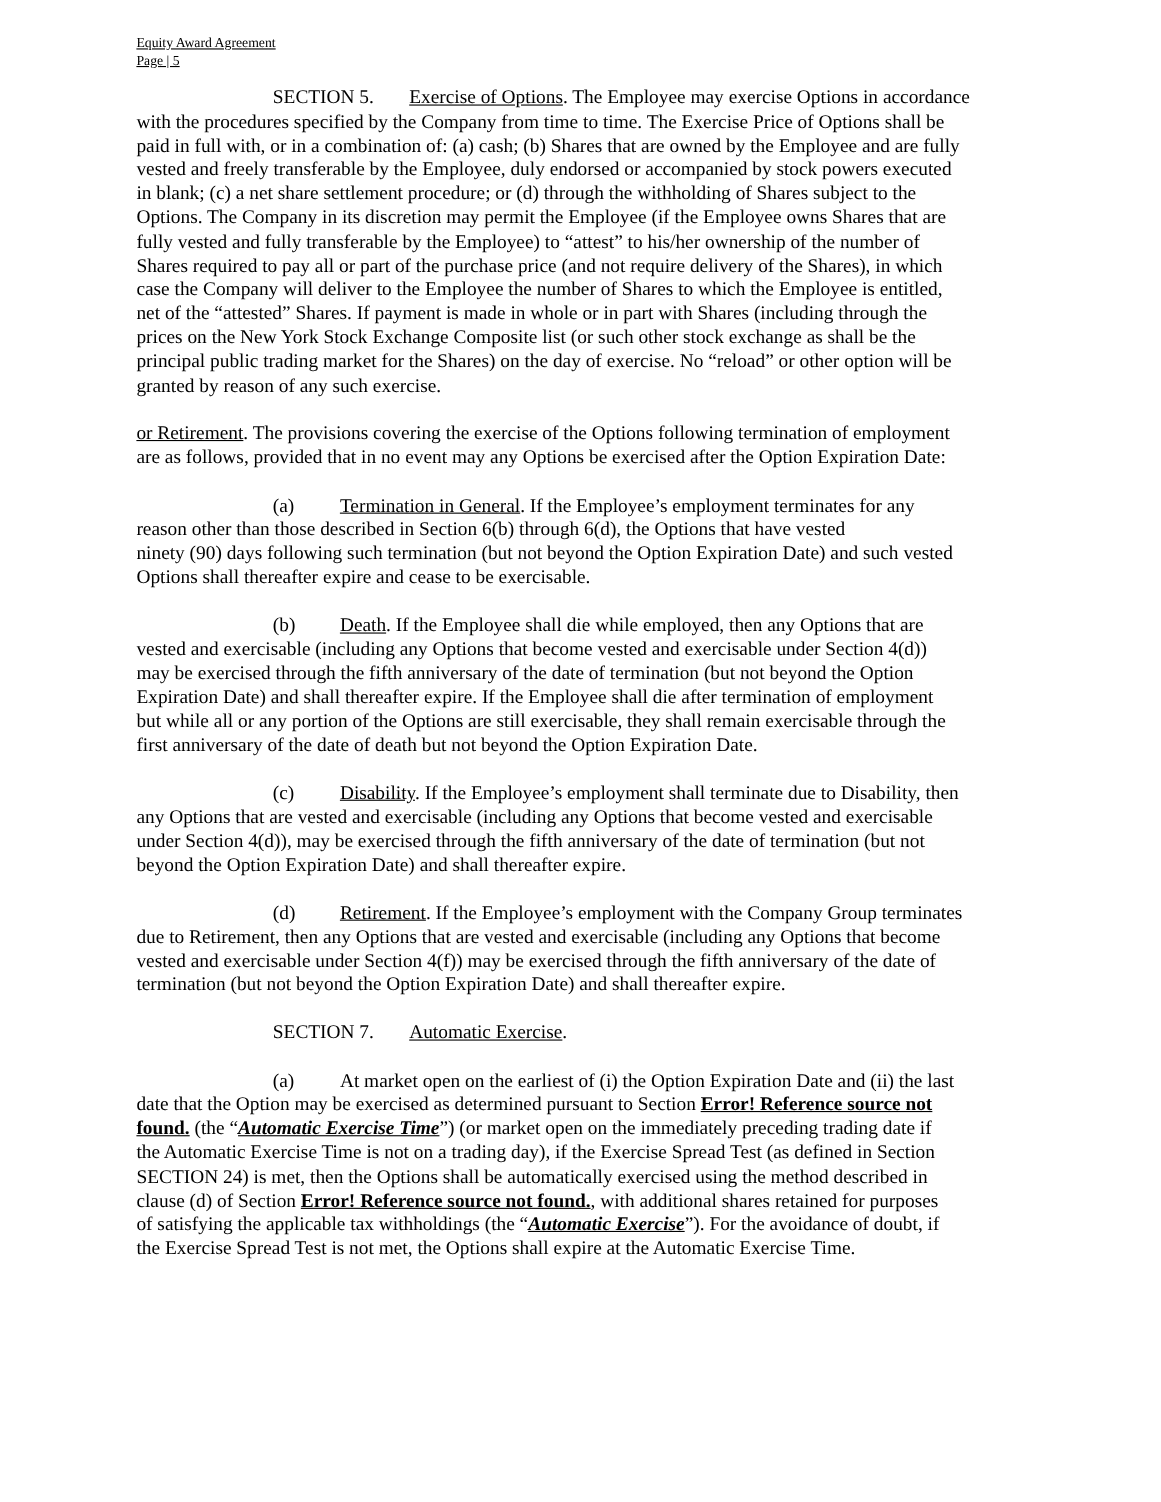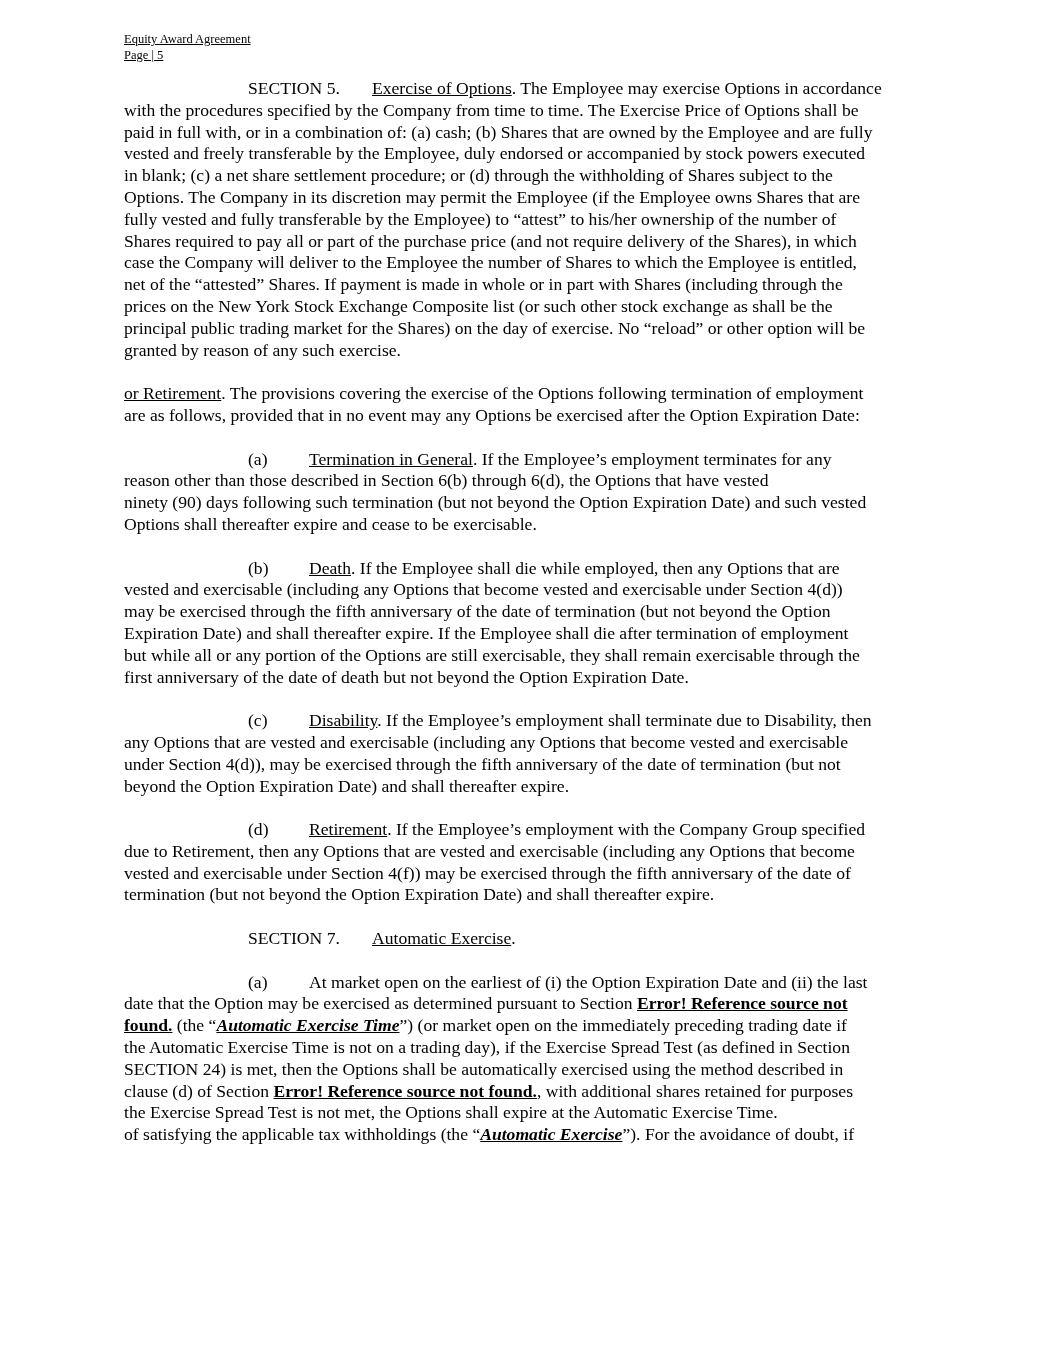--- a/index.html
+++ b/index.html
@@ -91,34 +91,34 @@
   </div>
 
   <div class="para">
     <span class="line"><span class="ind1"></span><span class="num">(c)</span><span class="u">Disability</span><span>.  If the Employee’s employment shall terminate due to Disability, then</span></span>
     <span class="line">any Options that are vested and exercisable (including any Options that become vested and exercisable</span>
     <span class="line">under Section 4(d)), may be exercised through the fifth anniversary of the date of termination (but not</span>
     <span class="line">beyond the Option Expiration Date) and shall thereafter expire.</span>
   </div>
 
   <div class="para">
-    <span class="line"><span class="ind1"></span><span class="num">(d)</span><span class="u">Retirement</span><span>.  If the Employee’s employment with the Company Group specified</span></span>
+    <span class="line"><span class="ind1"></span><span class="num">(d)</span><span class="u">Retirement</span><span>.  If the Employee’s employment with the Company Group terminates</span></span>
     <span class="line">due to Retirement, then any Options that are vested and exercisable (including any Options that become</span>
     <span class="line">vested and exercisable under Section 4(f)) may be exercised through the fifth anniversary of the date of</span>
     <span class="line">termination (but not beyond the Option Expiration Date) and shall thereafter expire.</span>
   </div>
 
   <div class="para">
     <span class="line"><span class="ind1"></span><span class="snum">SECTION 7.</span><span class="u">Automatic Exercise</span><span>.</span></span>
   </div>
 
   <div class="para">
     <span class="line"><span class="ind1"></span><span class="num">(a)</span><span>At market open on the earliest of (i) the Option Expiration Date and (ii) the last</span></span>
     <span class="line"><span>date that the Option may be exercised as determined pursuant to Section </span><span class="b">Error! Reference source not</span></span>
     <span class="line"><span class="b">found.</span><span> (the “</span><span class="biu">Automatic Exercise Time</span><span>”) (or market open on the immediately preceding trading date if</span></span>
     <span class="line">the Automatic Exercise Time is not on a trading day), if the Exercise Spread Test (as defined in Section</span>
     <span class="line">SECTION 24) is met, then the Options shall be automatically exercised using the method described in</span>
     <span class="line"><span>clause (d) of Section </span><span class="b">Error! Reference source not found.</span><span>, with additional shares retained for purposes</span></span>
+    <span class="line"><span>of satisfying the applicable tax withholdings (the “</span><span class="biu">Automatic Exercise</span><span>”).  For the avoidance of doubt, if</span></span>
     <span class="line">the Exercise Spread Test is not met, the Options shall expire at the Automatic Exercise Time.</span>
-    <span class="line"><span>of satisfying the applicable tax withholdings (the “</span><span class="biu">Automatic Exercise</span><span>”).  For the avoidance of doubt, if</span></span>
   </div>
 
 </div>
 
 </body></html>

